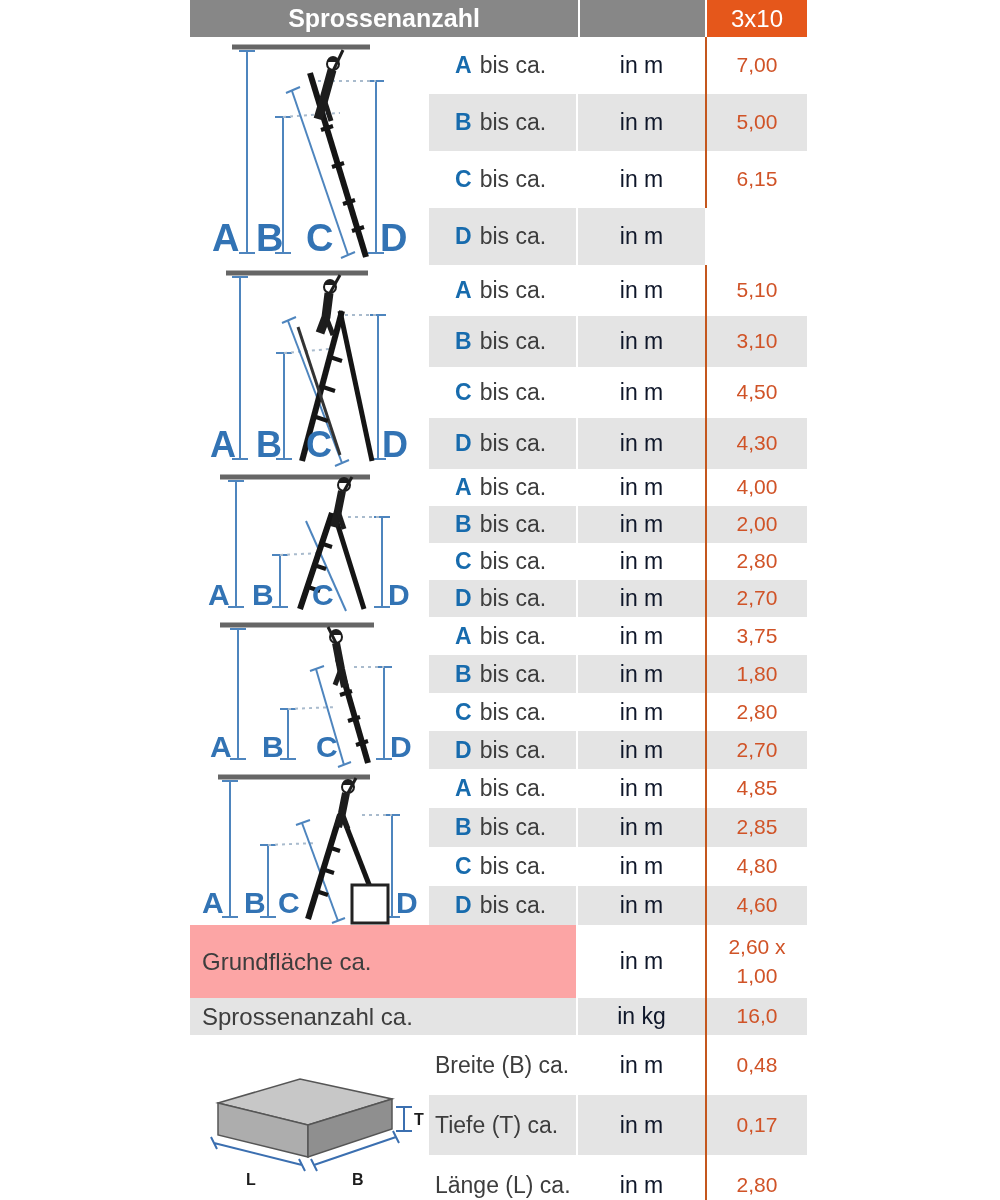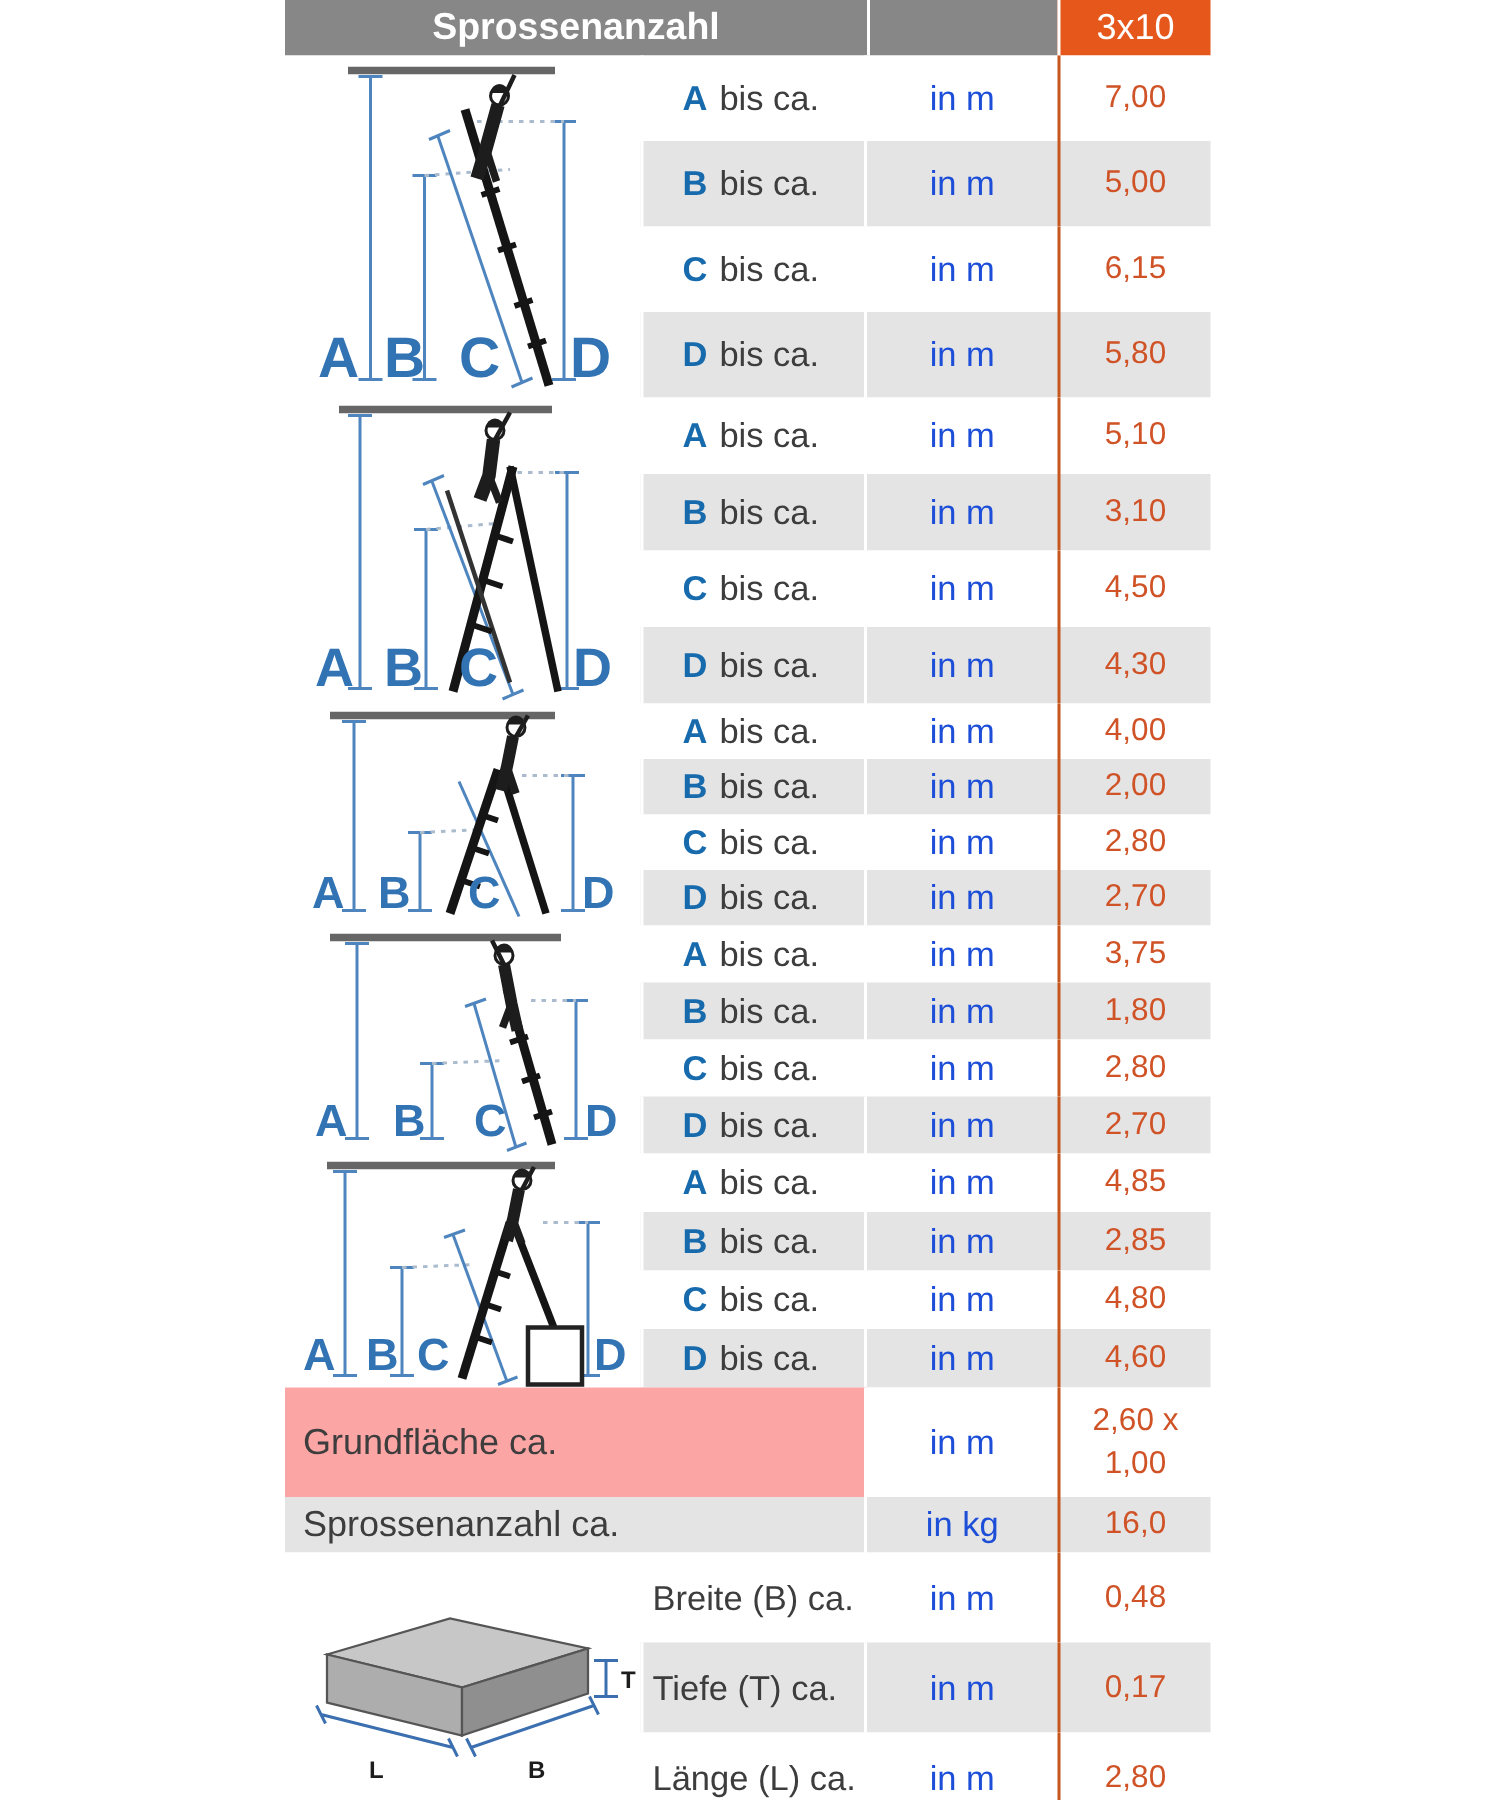--- a/index.html
+++ b/index.html
@@ -23,21 +23,21 @@
   .section{display:flex;}
   .dcell{width:237px;background:#fff;display:flex;align-items:center;justify-content:center;}
   .rows{width:380px;display:flex;flex-direction:column;}
   .row{display:flex;}
   .row.g .lcell,.row.g .ucell,.row.g .vcell{background:#E4E4E4;}
   .h57 .row{height:57px}.h51 .row{height:51px}.h37 .row{height:37px}.h38 .row{height:38px}.h39 .row{height:39px}
   .lcell{width:151px;box-sizing:border-box;border-left:2px solid #fff;border-right:2px solid #fff;
     display:flex;align-items:center;padding-left:26px;font-size:23px;color:#3D3D3D;background:#fff;}
   .letter{color:#176BAD;font-weight:bold;margin-right:8px;}
   .ucell{width:127px;display:flex;align-items:center;justify-content:center;
-    font-size:23px;color:#1d4ed8;background:#fff;}
+    font-size:23px;color:#0f172a;background:#fff;}
   .vcell{width:102px;box-sizing:border-box;border-left:2px solid #C4571E;
     display:flex;align-items:center;justify-content:center;text-align:center;
     font-size:21px;color:#D05327;background:#fff;line-height:1.35;}
 
   
   .xrow{display:flex;}
   .xrow.g .xlabel,.xrow.g .ucell,.xrow.g .vcell{background:#E4E4E4;}
   .xlabel{width:388px;box-sizing:border-box;border-right:2px solid #fff;
     display:flex;align-items:center;padding-left:12px;font-size:24px;color:#3D3D3D;background:#fca5a5;}
   .dim-section{display:flex;}
@@ -119,21 +119,20 @@
           </div>
         <div class="ucell">in m</div>
         <div class="vcell">6,15</div>
       </div>
       <div class="row g">
         <div class="lcell">
             <span class="letter">D</span>
             <span>bis ca.</span>
           </div>
         <div class="ucell">in m</div>
-        <div class="vcell">5,80</div>
       </div>
     </div>
   </div>
 
   <div class="section h51">
     <div class="dcell">
       <svg width="237" height="204" viewBox="0 0 237 204">
         <line x1="36" y1="8" x2="178" y2="8" stroke="#666" stroke-width="5"></line>
         <path d="M42 12 H58 M50 12 V194 M42 194 H58" stroke="#4E85BE" stroke-width="2" fill="none"></path>
         <path d="M86 88 H102 M94 88 V194 M86 194 H102" stroke="#4E85BE" stroke-width="2" fill="none"></path>

